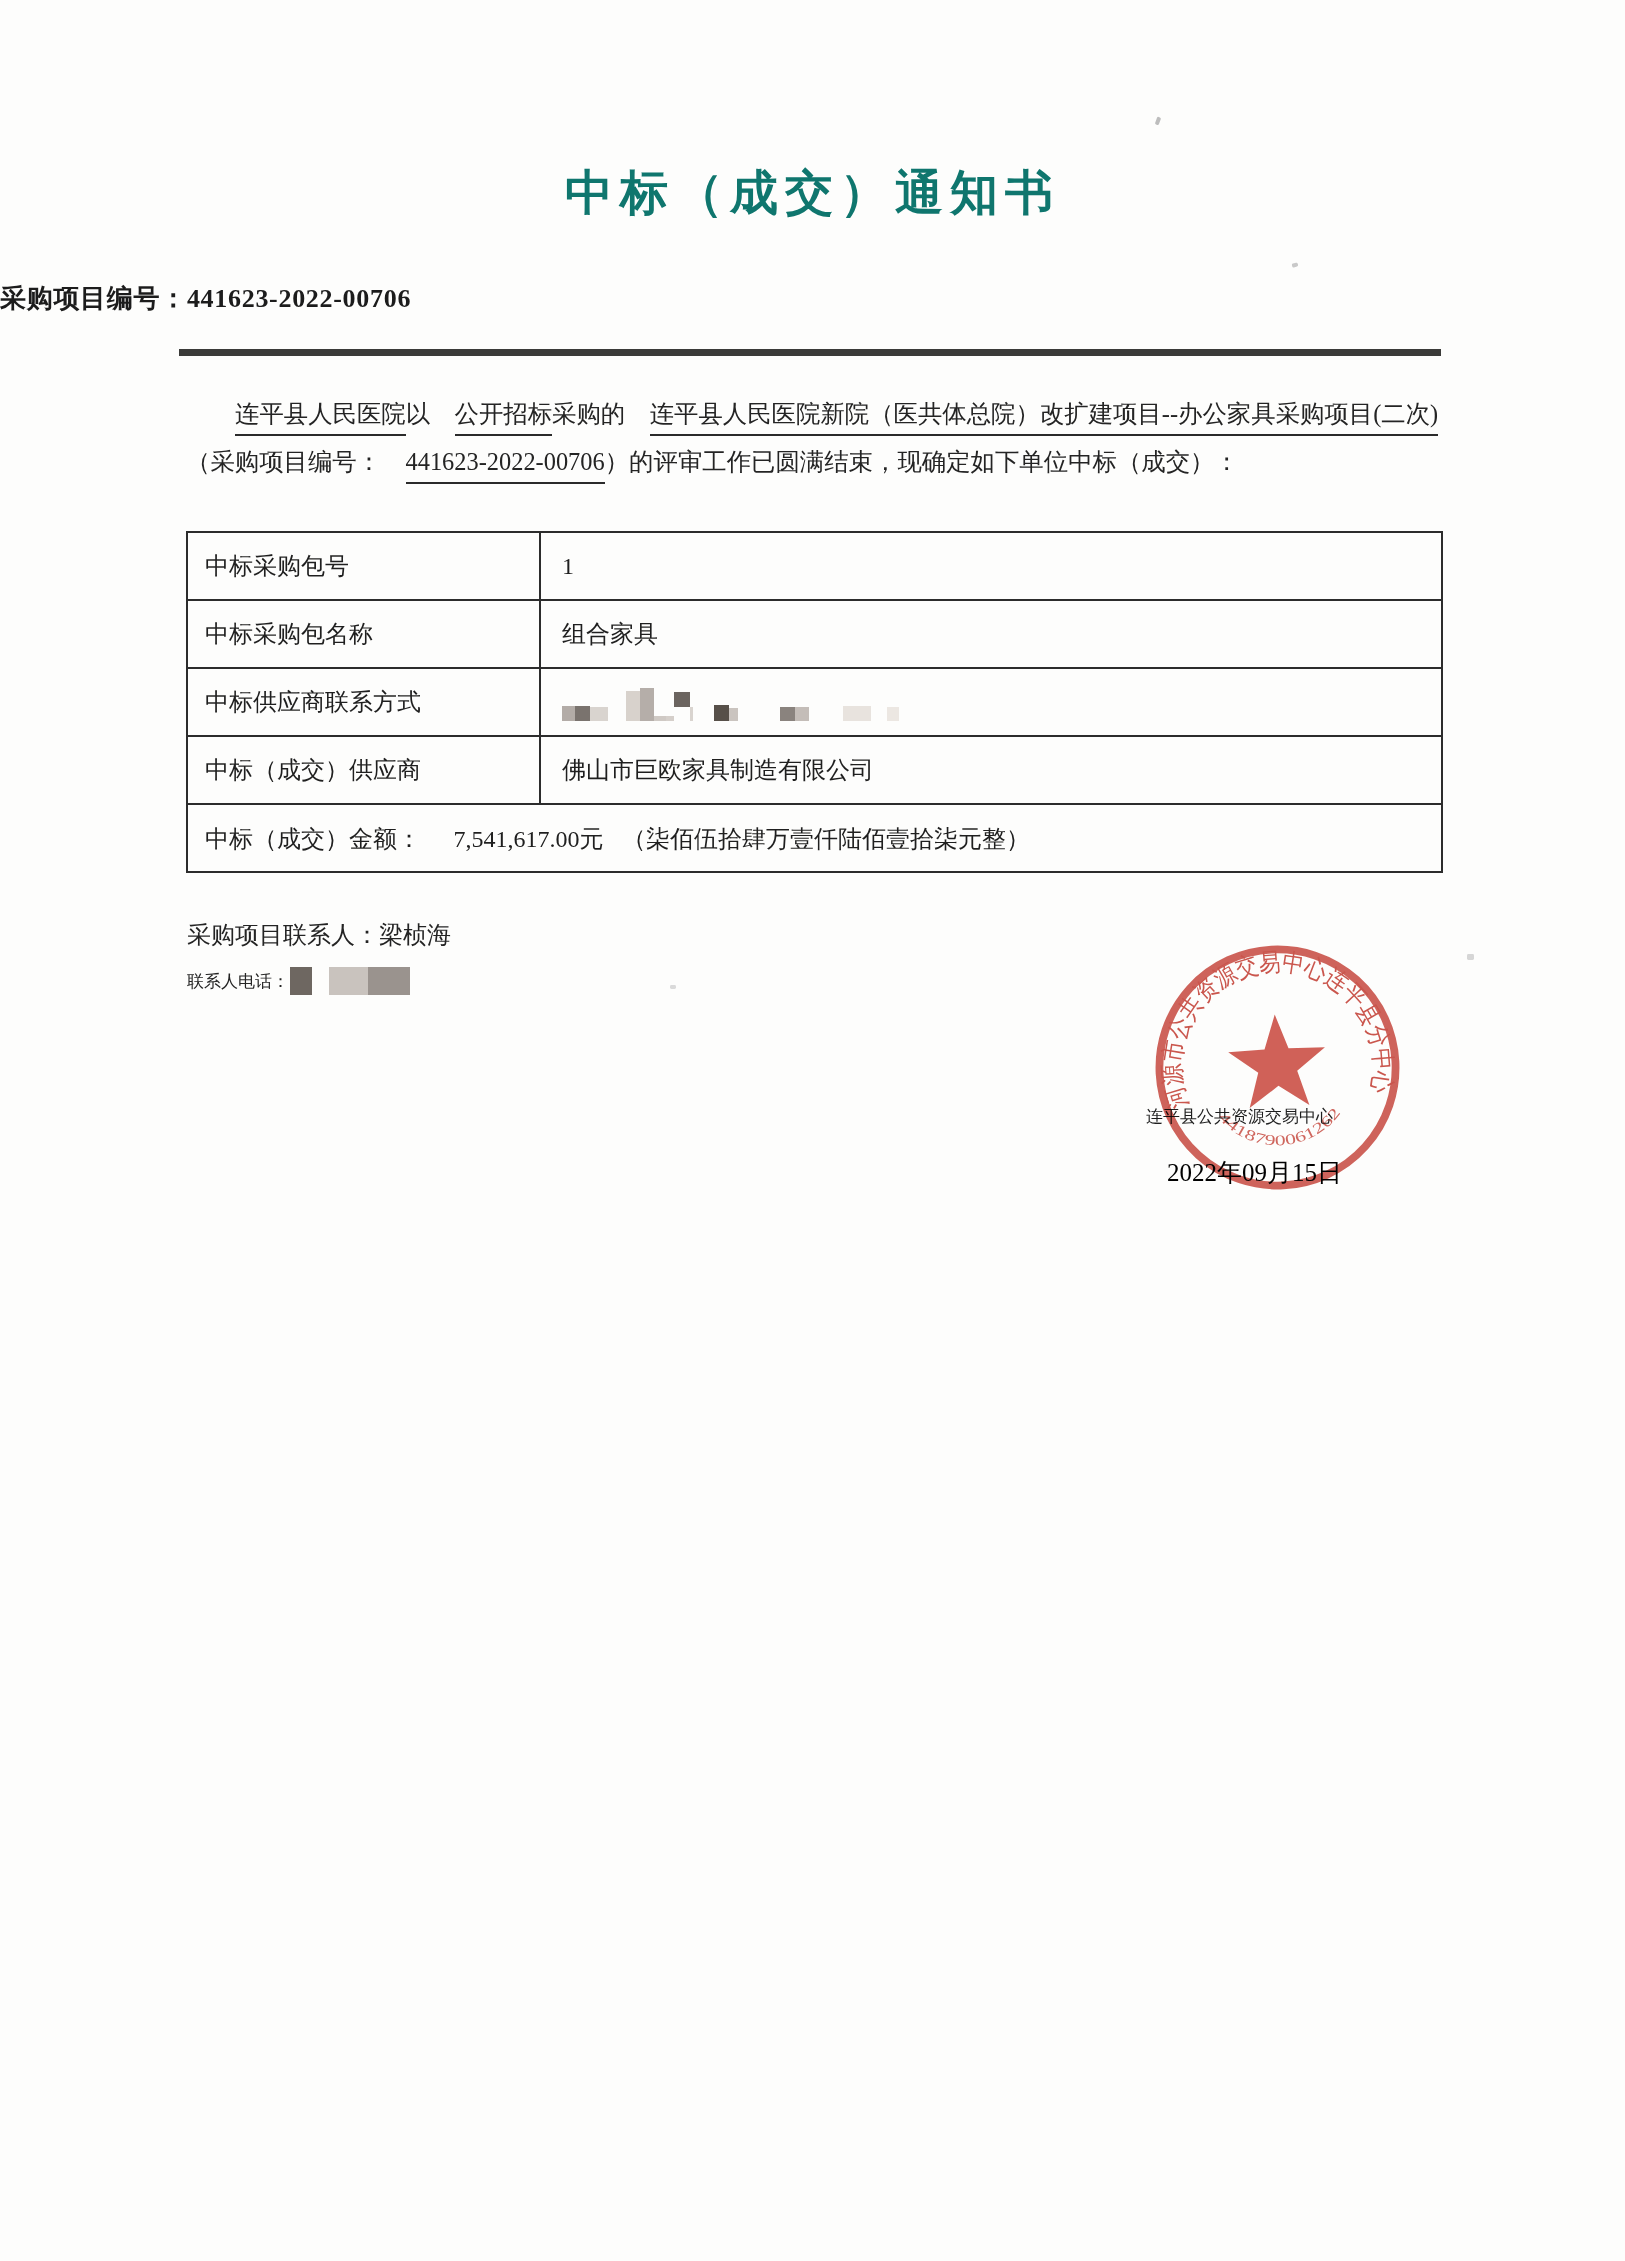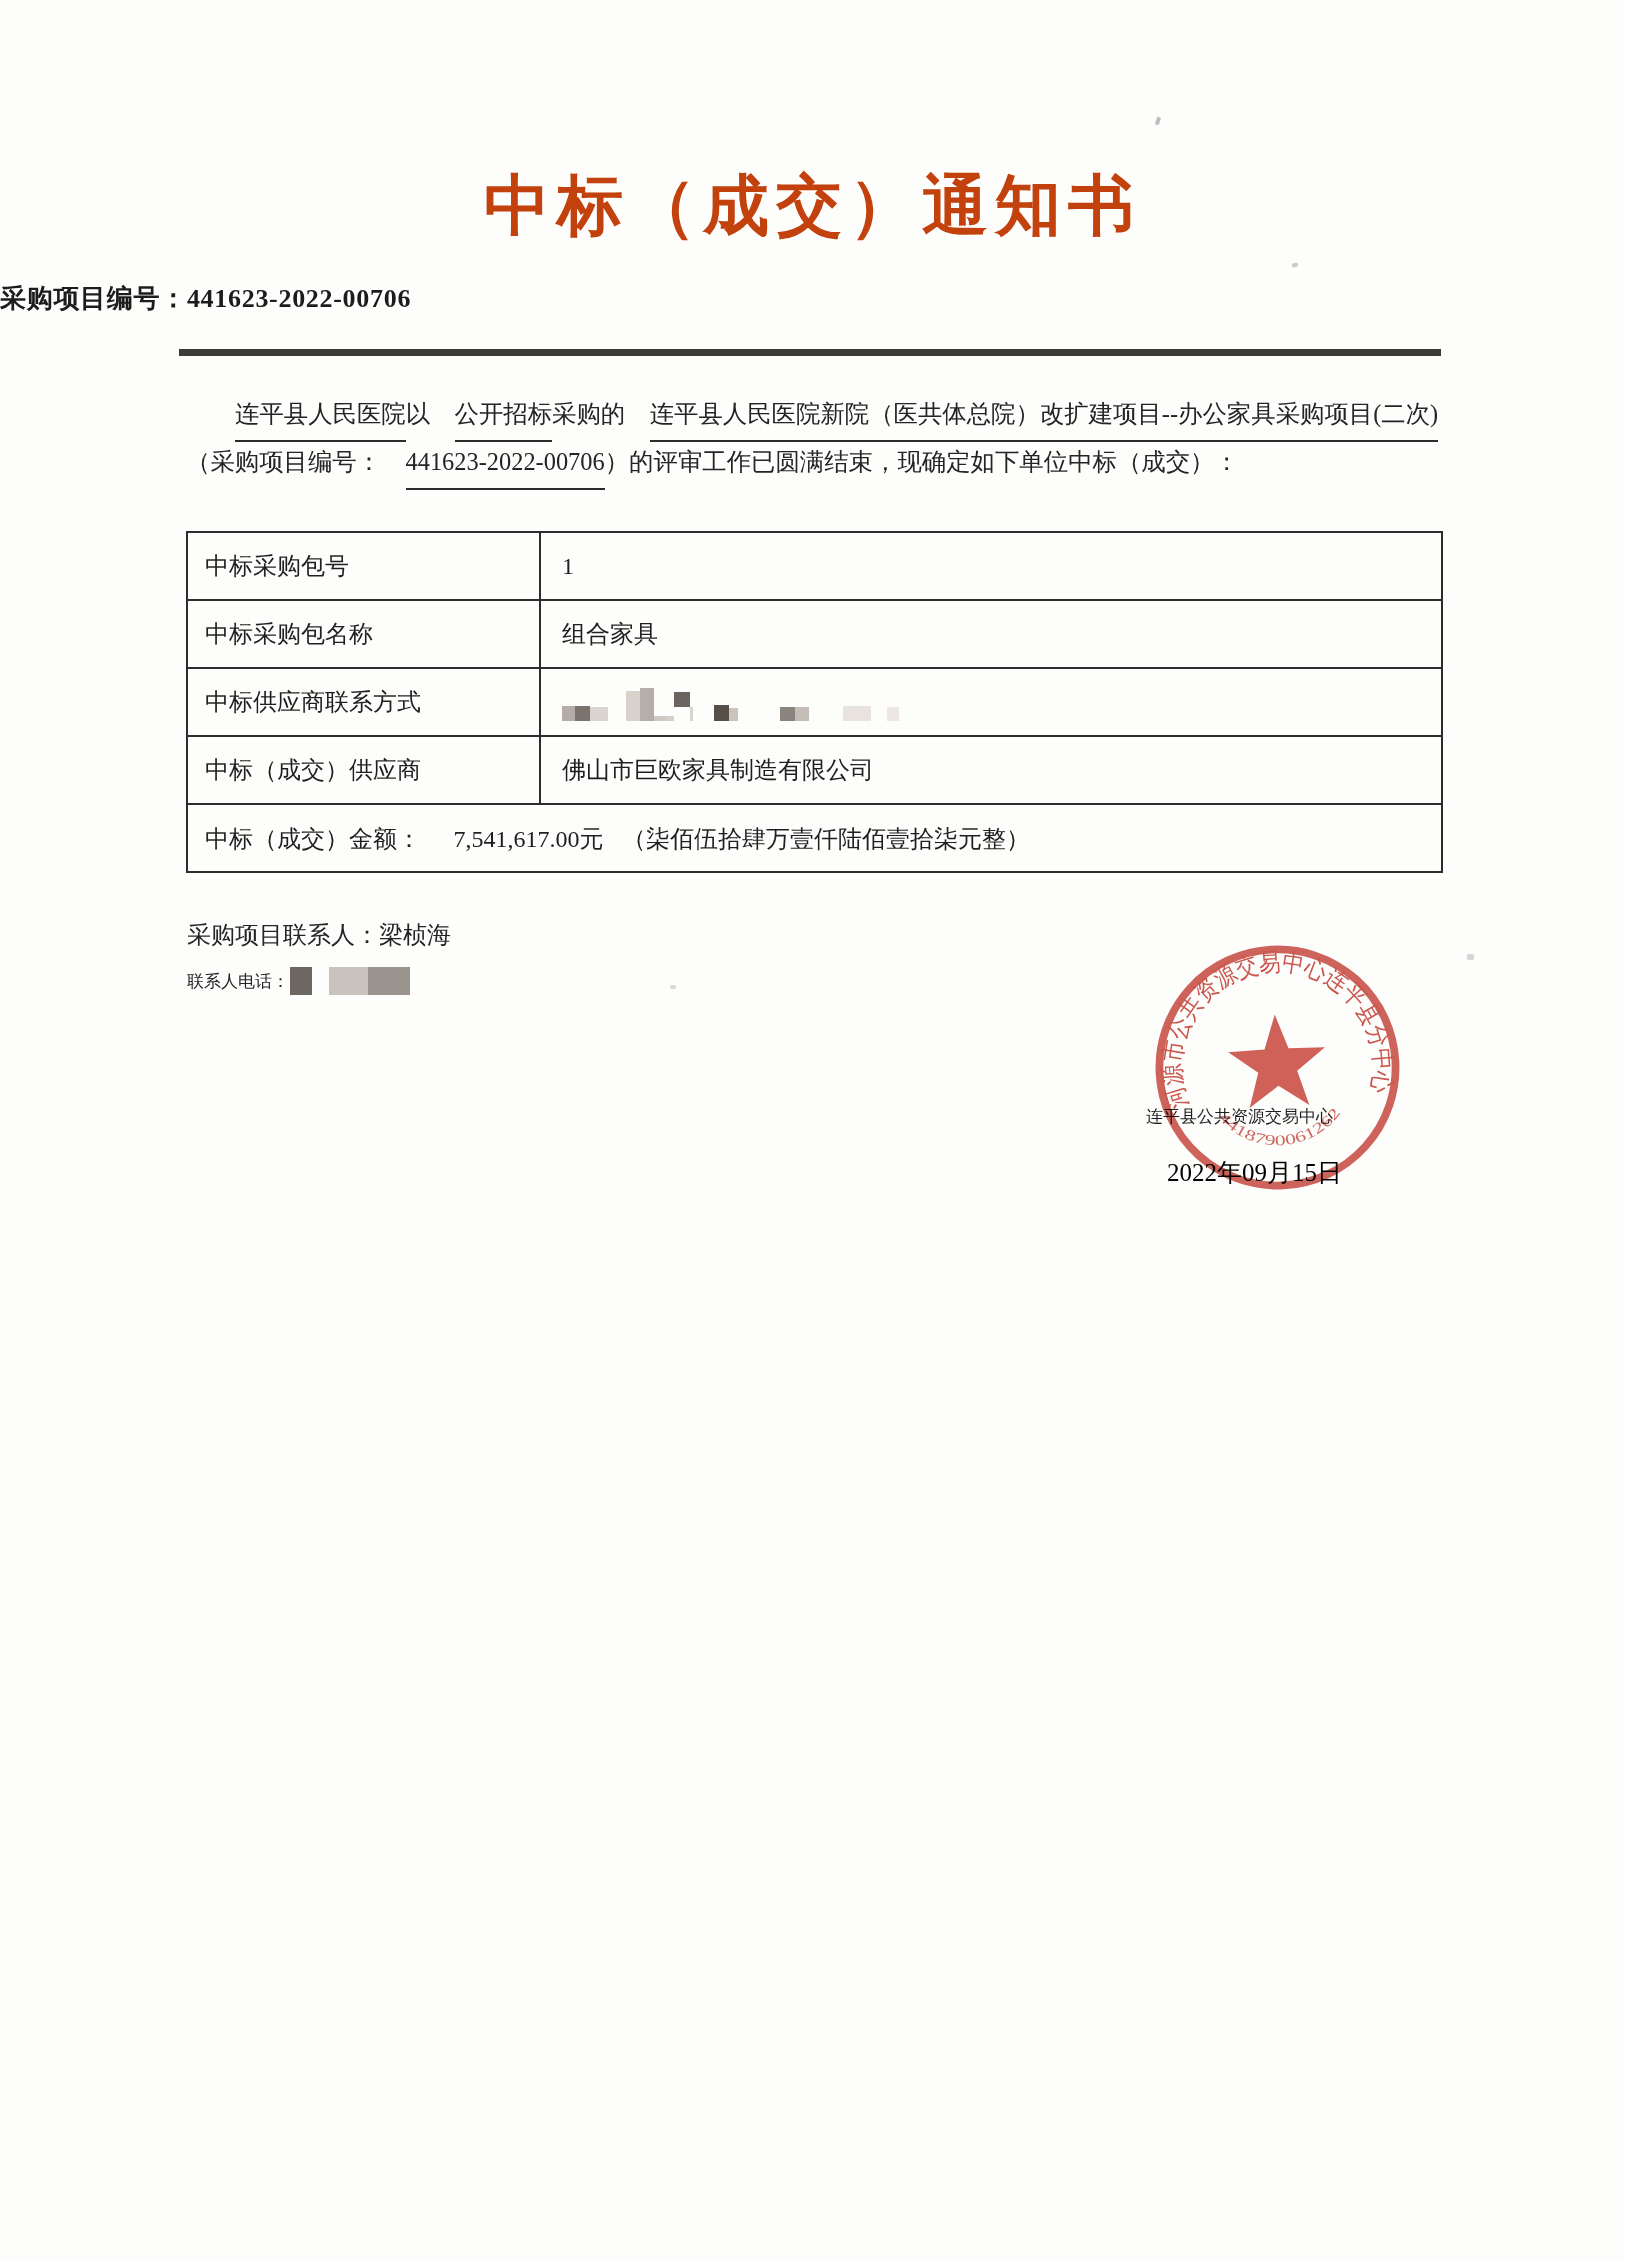--- a/index.html
+++ b/index.html
@@ -8,42 +8,42 @@
     width:1625px;height:2261px;
     background:#fdfdfc;
     overflow:hidden;
     font-family:"Liberation Serif","DejaVu Serif",serif;
     color:#222;
   }
   
   .doc-title{
     position:absolute;top:161px;left:0;width:100%;
     text-align:center;
-    font-size:66px;font-weight:700;letter-spacing:7px;
-    color:#c2410c;margin:0;
+    font-size:48px;font-weight:700;letter-spacing:7px;
+    color:#0f766e;margin:0;
   }
   .doc-subtitle{
     position:absolute;top:281px;left:0;width:100%;
     text-align:left;
     font-size:26px;font-weight:700;letter-spacing:0.7px;
     color:#1c1c1c;
   }
   .header-rule{
     position:absolute;left:179px;top:349px;
     width:1262px;height:7px;
     background:#3b3b39;
   }
   
   .intro{
     position:absolute;left:186px;top:390px;width:1265px;
     font-size:24.4px;color:#242424;
   }
   .iline{height:48px;line-height:48px;white-space:nowrap;}
   .iline.first{text-indent:49px;}
-  .u{border-bottom:2.1px solid #2b2b2b;padding-bottom:13px;}
+  .u{border-bottom:2.1px solid #2b2b2b;padding-bottom:7px;}
   
   .award-table{
     position:absolute;left:186px;top:531px;width:1253px;
     border:2.1px solid #2c2c2c;
     font-size:24px;color:#1f1f1f;
     background:transparent;
   }
   .trow{display:flex;height:66px;border-bottom:2.1px solid #2c2c2c;}
   .trow:last-child{border-bottom:none;}
   .tlabel{

